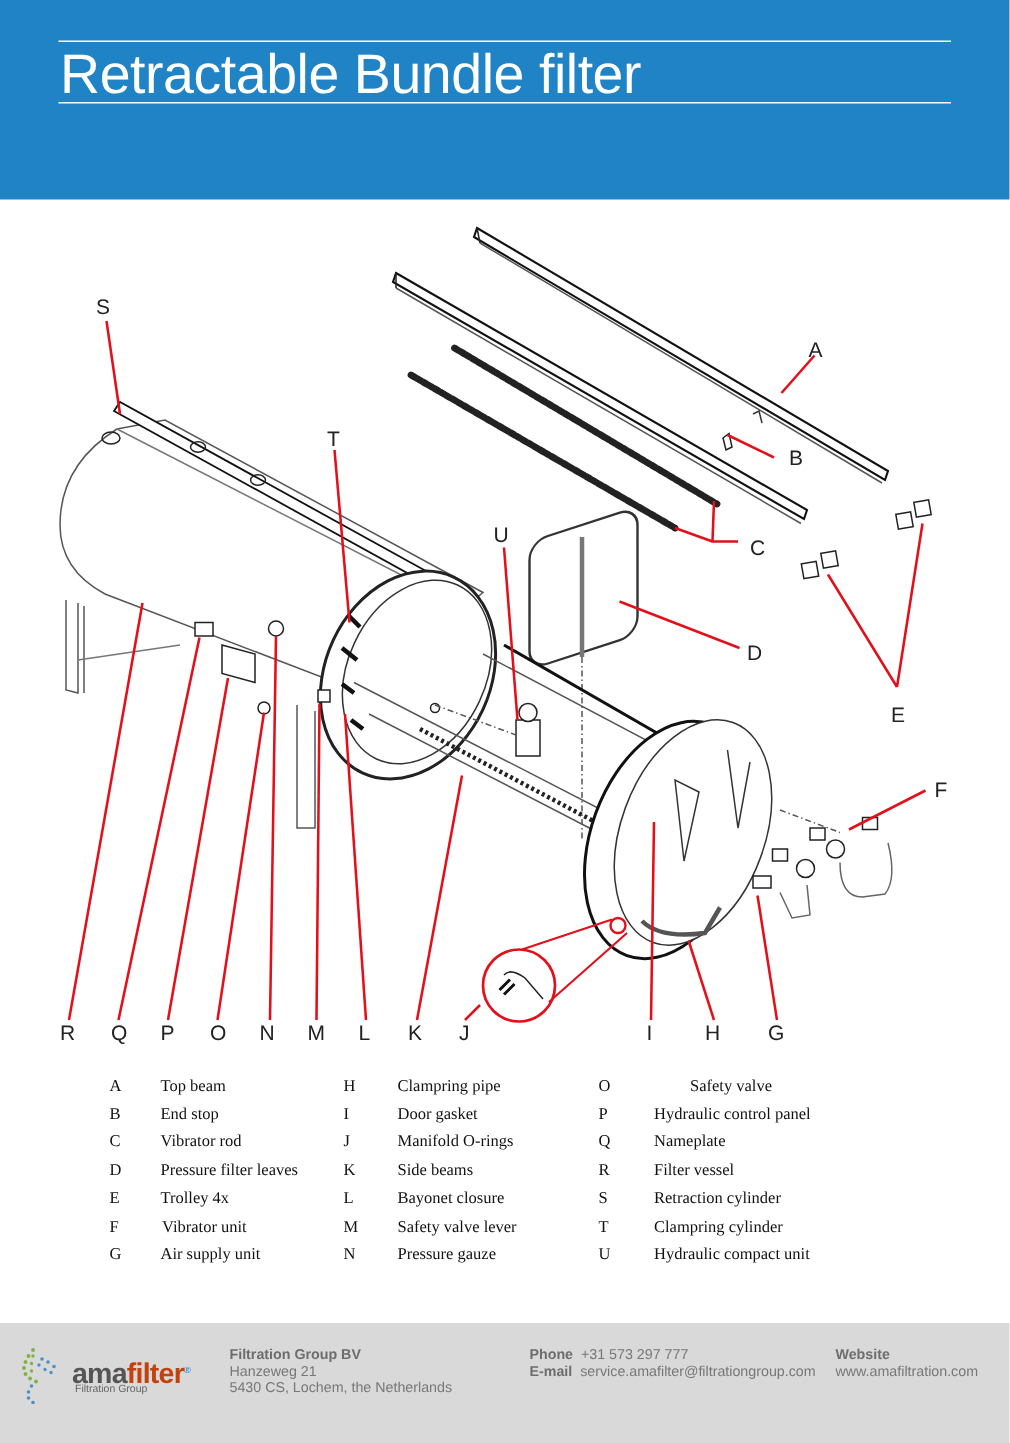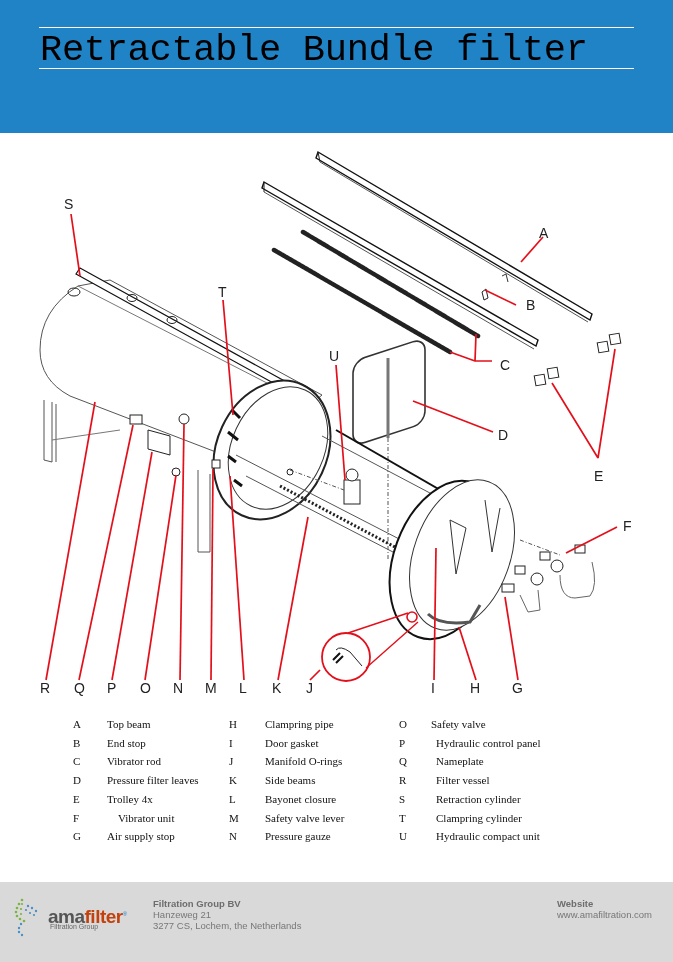--- a/index.html
+++ b/index.html
@@ -1,19 +1,19 @@
 <!DOCTYPE html>
 <html><head>
 <meta charset="utf-8">
 <style>
   html,body{margin:0;padding:0;background:#fff;}
   body{width:673px;height:962px;position:relative;overflow:hidden;font-family:"Liberation Sans",sans-serif;}
   .header{position:absolute;left:0;top:0;width:673px;height:133px;background:#1f83c6;}
   .hline{position:absolute;left:39px;width:595px;height:1px;background:#fff;}
-  .title{position:absolute;left:40px;top:30px;color:#000000;font-size:37px;line-height:40px;font-family:Liberation Mono, monospace;white-space:nowrap;letter-spacing:-0.3px;}
+  .title{position:absolute;left:40px;top:30px;color:#ffffff;font-size:37px;line-height:40px;font-family:Liberation Sans, sans-serif;white-space:nowrap;letter-spacing:-0.3px;}
   .subtitle{position:absolute;left:42px;top:80px;color:#fff;font-size:21px;line-height:24px;white-space:nowrap;}
   .diagram{position:absolute;left:0;top:133px;width:673px;height:570px;}
   .diagram svg{position:absolute;left:0;top:0;}
   .callout{position:absolute;font-family:"Liberation Sans",sans-serif;font-size:14px;color:#222;line-height:14px;}
   .legend{position:absolute;left:0;top:712px;width:673px;height:140px;font-family:"Liberation Serif",serif;font-size:11px;color:#111;}
   .lg-row{position:absolute;white-space:nowrap;}
   .lg-key{position:absolute;}
   .lg-val{position:absolute;}
   .footer{position:absolute;left:0;top:882px;width:673px;height:80px;background:#d9d9d9;}
   .ft{position:absolute;font-family:"Liberation Sans",sans-serif;font-size:9.5px;color:#777;line-height:11px;white-space:nowrap;}
@@ -204,25 +204,25 @@
     <div class="lg-row" style="top:62px">
         <span class="lg-key" style="left:73px">D</span>
         <span class="lg-val" style="left:107px">Pressure filter leaves</span>
       </div>
     <div class="lg-row" style="top:81px">
         <span class="lg-key" style="left:73px">E</span>
         <span class="lg-val" style="left:107px">Trolley 4x</span>
       </div>
     <div class="lg-row" style="top:100px">
         <span class="lg-key" style="left:73px">F</span>
-        <span class="lg-val" style="left:118px">Vibrator unit</span>
+        <span class="lg-val" style="left:108px">Vibrator unit</span>
       </div>
     <div class="lg-row" style="top:118px">
         <span class="lg-key" style="left:73px">G</span>
-        <span class="lg-val" style="left:107px">Air supply stop</span>
+        <span class="lg-val" style="left:107px">Air supply unit</span>
       </div>
   </div>
 
   <div>
     <div class="lg-row" style="top:6px">
         <span class="lg-key" style="left:229px">H</span>
         <span class="lg-val" style="left:265px">Clampring pipe</span>
       </div>
     <div class="lg-row" style="top:25px">
         <span class="lg-key" style="left:229px">I</span>
@@ -246,21 +246,21 @@
       </div>
     <div class="lg-row" style="top:118px">
         <span class="lg-key" style="left:229px">N</span>
         <span class="lg-val" style="left:265px">Pressure gauze</span>
       </div>
   </div>
 
   <div>
     <div class="lg-row" style="top:6px">
         <span class="lg-key" style="left:399px">O</span>
-        <span class="lg-val" style="left:431px">Safety valve</span>
+        <span class="lg-val" style="left:460px">Safety valve</span>
       </div>
     <div class="lg-row" style="top:25px">
         <span class="lg-key" style="left:399px">P</span>
         <span class="lg-val" style="left:436px">Hydraulic control panel</span>
       </div>
     <div class="lg-row" style="top:43px">
         <span class="lg-key" style="left:399px">Q</span>
         <span class="lg-val" style="left:436px">Nameplate</span>
       </div>
     <div class="lg-row" style="top:62px">
@@ -310,21 +310,25 @@
           <circle cx="10" cy="41" r="1.2"></circle>
       </g>
     </svg>
     <div class="logo-word"><span style="color:#555">ama</span><span style="color:#c2410c">filter</span><sup style="font-size:6px;color:#1f83c6;font-weight:normal">®</sup></div>
     <div class="logo-sub">Filtration Group</div>
   </div>
 
   <div class="ft" style="left:153px;top:16px">
     <div><b>Filtration Group BV</b></div>
     <div>Hanzeweg  21</div>
-    <div>3277 CS, Lochem, the Netherlands</div>
-  </div>
-
+    <div>5430 CS, Lochem, the Netherlands</div>
+  </div>
+
+  <div class="ft" style="left:353px;top:16px">
+    <div><b>Phone</b>&nbsp; <span>+31 573 297 777</span></div>
+    <div><b>E-mail</b>&nbsp; <span>service.amafilter@filtrationgroup.com</span></div>
+  </div>
 
   <div class="ft" style="left:557px;top:16px">
     <div><b>Website</b></div>
     <div>www.amafiltration.com</div>
   </div>
 </div>
 
 </body></html>

